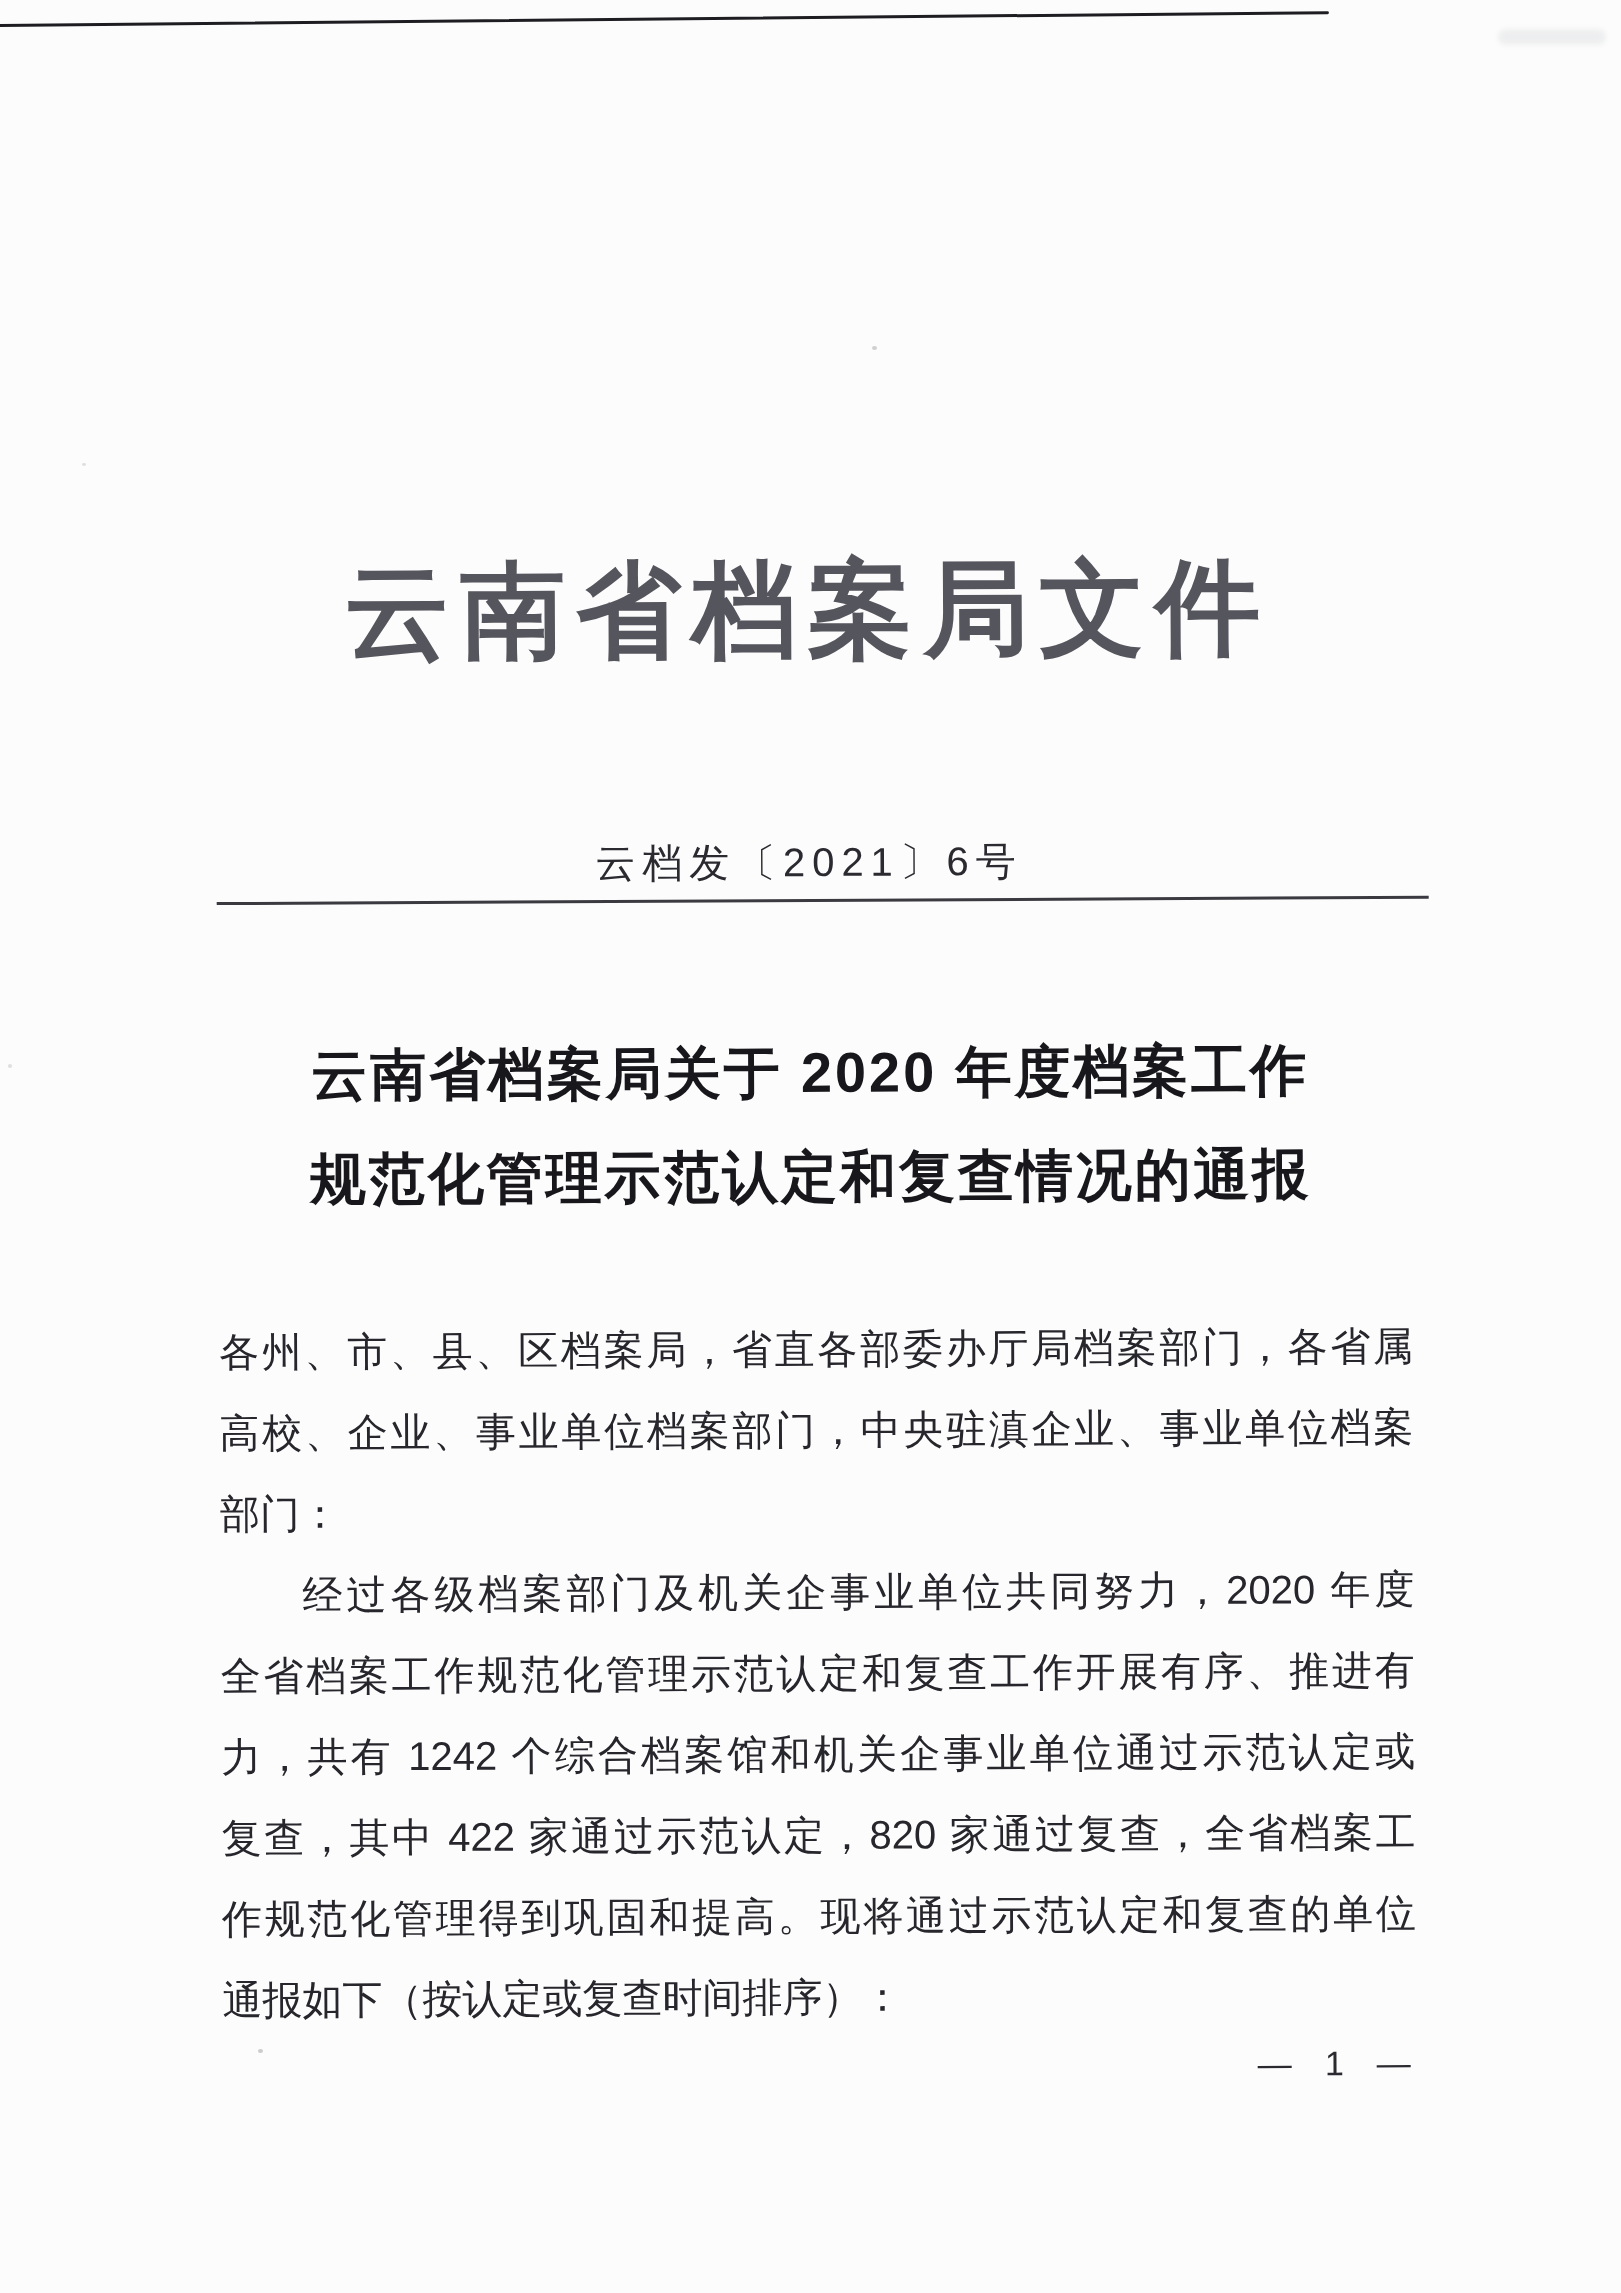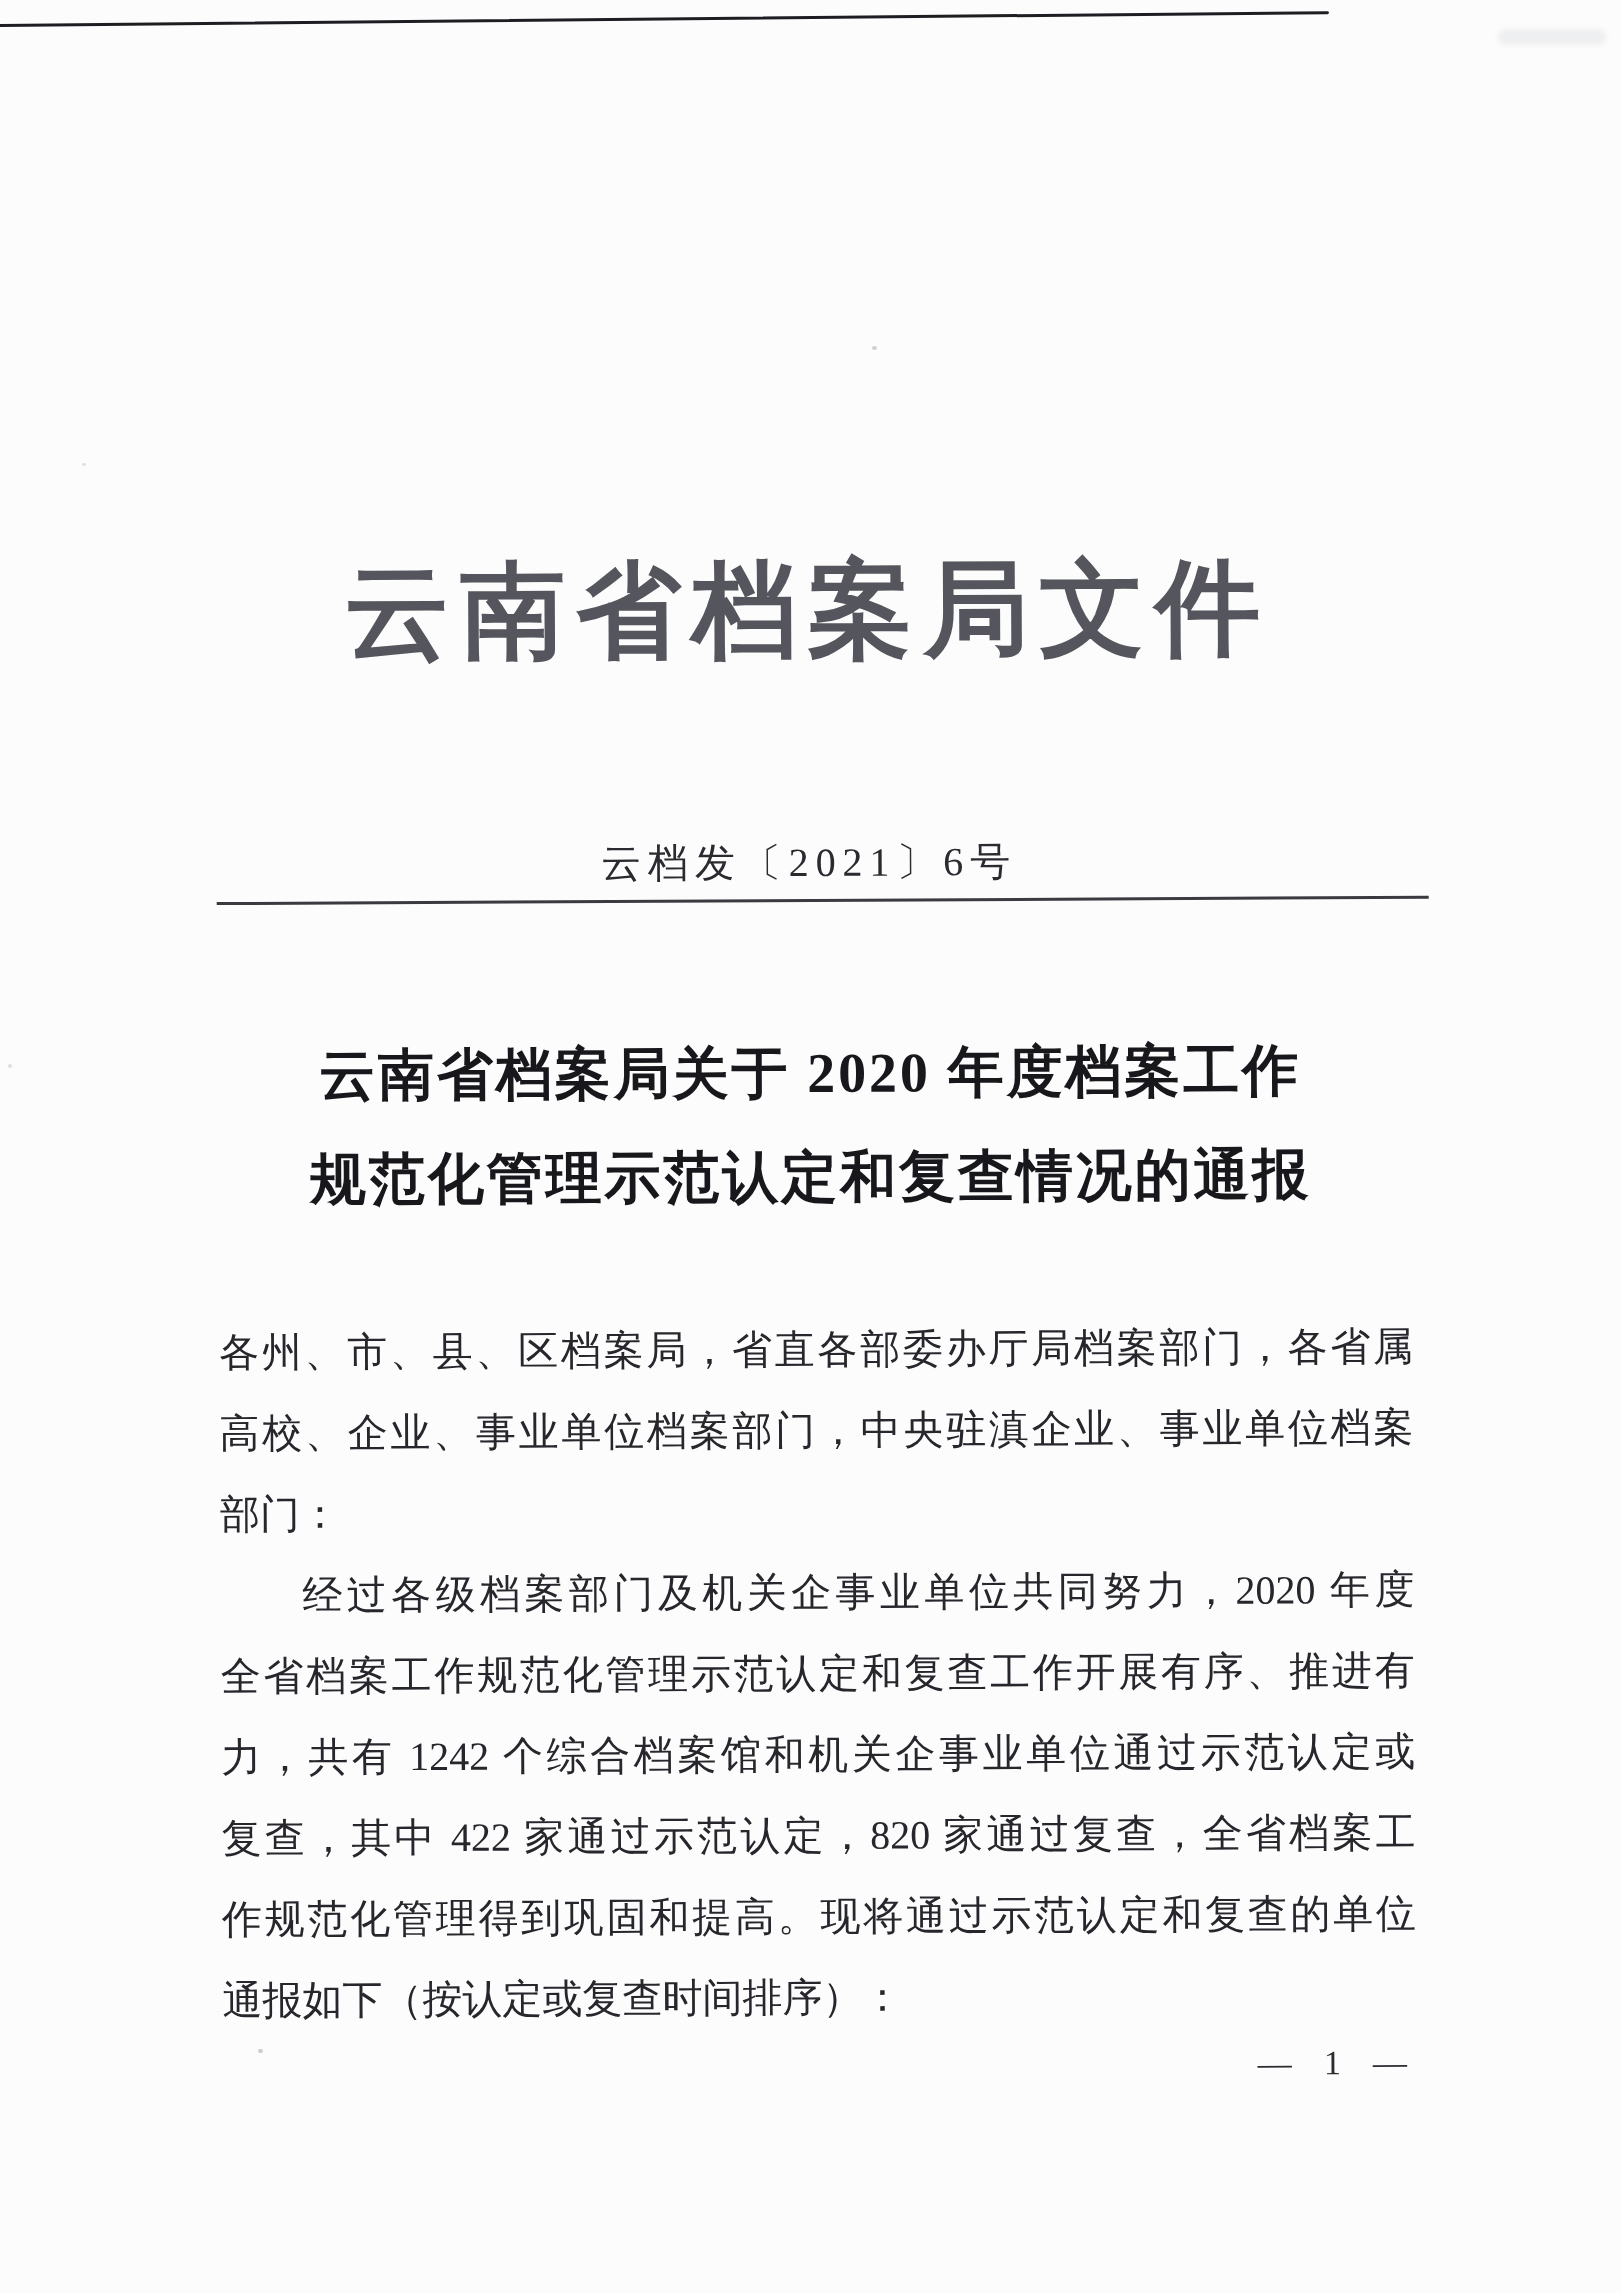--- a/index.html
+++ b/index.html
@@ -1,21 +1,21 @@
 <!DOCTYPE html>
 <html><head>
 <meta charset="utf-8">
 <style>
   html,body{margin:0;padding:0;background:#e8e8e8;}
   .page{
     position:relative;
     width:1621px;height:2294px;
     background:#fcfcfc;
     overflow:hidden;
-    font-family:Liberation Serif, serif;
+    font-family:Liberation Sans, sans-serif;
   }
   
   .edge-line{
     position:absolute;top:23.5px;left:-11.8px;width:1341px;height:2.9px;
     background:#1e1e22;
     transform:rotate(-0.55deg);transform-origin:left center;
     border-radius:2px;
   }
   .smudge{
     position:absolute;top:29px;left:1498px;width:108px;height:15.7px;

